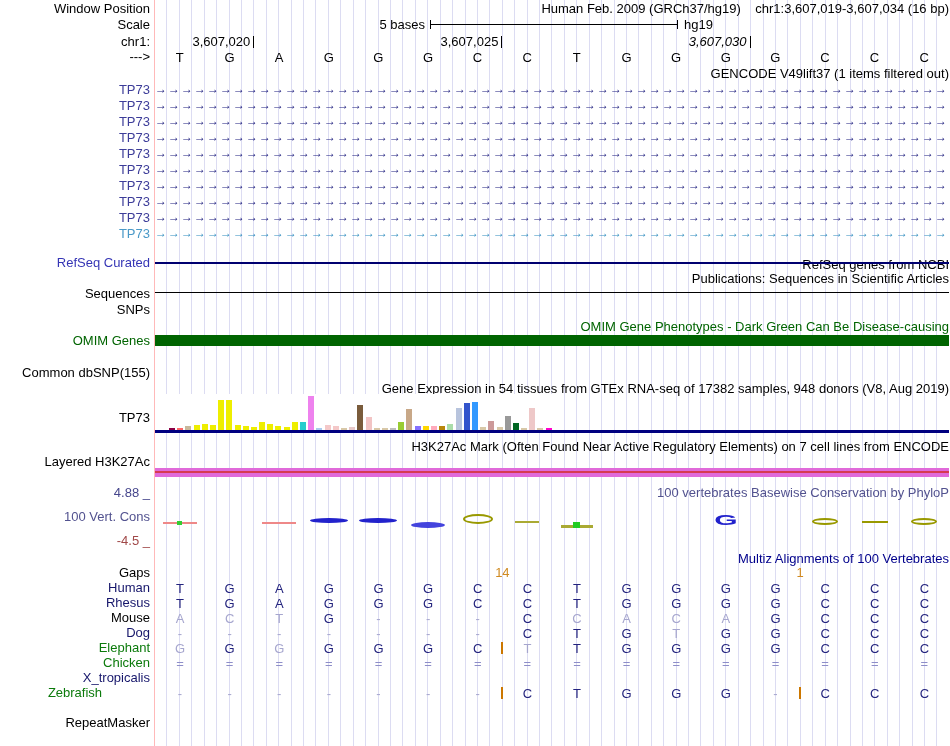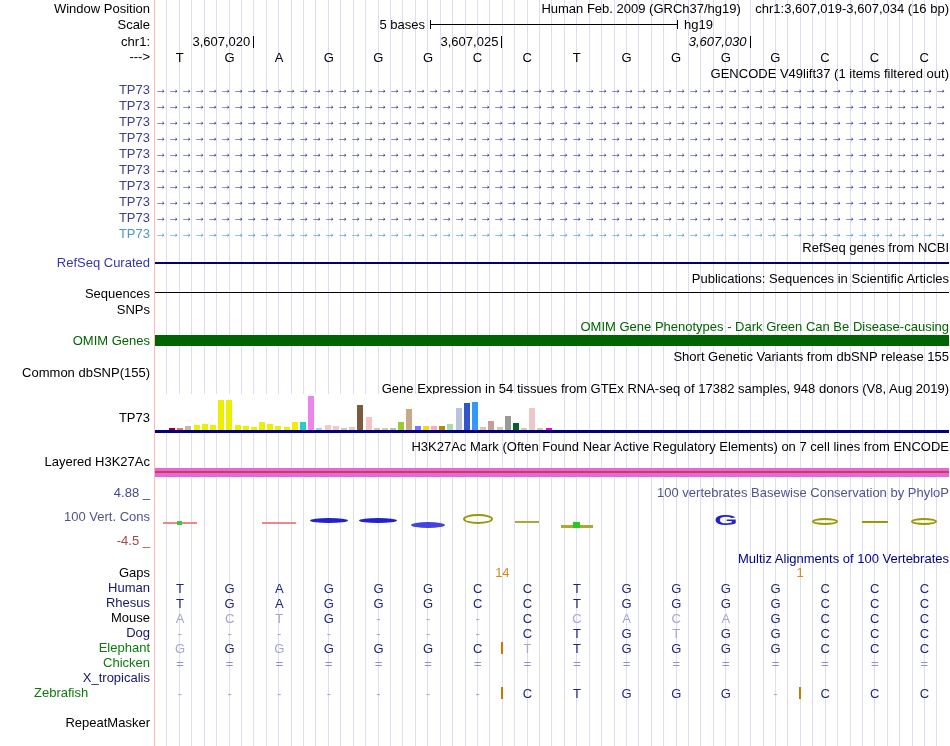--- a/index.html
+++ b/index.html
@@ -89,34 +89,33 @@
       <div style="position: absolute; top: 178px; left: 0px; width: 150px; text-align: right; line-height: 15px; color: rgb(61, 61, 153);">TP73</div>
       <div class="tp73-row" style="position: absolute; top: 178px; color: rgb(20, 20, 120);">→→→→→→→→→→→→→→→→→→→→→→→→→→→→→→→→→→→→→→→→→→→→→→→→→→→→→→→→→→→→→→→→→→→→→→→→→→→→→→→→→→→→→→→→→→</div>
       <div style="position: absolute; top: 194px; left: 0px; width: 150px; text-align: right; line-height: 15px; color: rgb(61, 61, 153);">TP73</div>
       <div class="tp73-row" style="position: absolute; top: 194px; color: rgb(20, 20, 120);">→→→→→→→→→→→→→→→→→→→→→→→→→→→→→→→→→→→→→→→→→→→→→→→→→→→→→→→→→→→→→→→→→→→→→→→→→→→→→→→→→→→→→→→→→→</div>
       <div style="position: absolute; top: 210px; left: 0px; width: 150px; text-align: right; line-height: 15px; color: rgb(61, 61, 153);">TP73</div>
       <div class="tp73-row" style="position: absolute; top: 210px; color: rgb(20, 20, 120);">→→→→→→→→→→→→→→→→→→→→→→→→→→→→→→→→→→→→→→→→→→→→→→→→→→→→→→→→→→→→→→→→→→→→→→→→→→→→→→→→→→→→→→→→→→</div>
       <div style="position: absolute; top: 226px; left: 0px; width: 150px; text-align: right; line-height: 15px; color: rgb(74, 153, 200);">TP73</div>
       <div class="tp73-row" style="position: absolute; top: 226px; color: rgb(46, 140, 190);">→→→→→→→→→→→→→→→→→→→→→→→→→→→→→→→→→→→→→→→→→→→→→→→→→→→→→→→→→→→→→→→→→→→→→→→→→→→→→→→→→→→→→→→→→→</div>
     </div>
 
-  <div class="abs title" style="top:241px">RefSeq genes from NCBI</div>
+  <div class="abs title" style="top:258px">RefSeq genes from NCBI</div>
   <div class="abs lbl" style="top:256px;color:#3535b5">RefSeq Curated</div>
   <div class="abs hline" style="top:262px;height:2px;background:#000070"></div>
 
   <div class="abs title" style="top:272px">Publications: Sequences in Scientific Articles</div>
   <div class="abs lbl" style="top:287px">Sequences</div>
   <div class="abs hline" style="top:292px;height:1px;background:#000"></div>
   <div class="abs lbl" style="top:303px">SNPs</div>
 
   <div class="abs title" style="top:320px;color:#006400">OMIM Gene Phenotypes - Dark Green Can Be Disease-causing</div>
   <div class="abs lbl" style="top:334px;color:#006400">OMIM Genes</div>
   <div class="abs hline" style="top:335px;height:11px;background:#006400"></div>
 
-  <div class="abs title" style="top:350px">Short Genetic Variants from dbSNP release 155</div>
   <div class="abs lbl" style="top:366px">Common dbSNP(155)</div>
 
   <div class="abs title" style="top:382px">Gene Expression in 54 tissues from GTEx RNA-seq of 17382 samples, 948 donors (V8, Aug 2019)</div>
   <div class="abs lbl" style="top:411px">TP73</div>
   <div class="abs" id="gtex-box" style="top:394px;left:155px;width:406px;height:36px;padding-left:14px;box-sizing:border-box">
       <div class="gbar" style="height: 2px; background: rgb(139, 0, 69);"></div>
       <div class="gbar" style="height: 2px; background: rgb(255, 102, 102);"></div>
       <div class="gbar" style="height: 4px; background: rgb(200, 184, 155);"></div>
       <div class="gbar" style="height: 5px; background: rgb(238, 238, 0);"></div>
       <div class="gbar" style="height: 6px; background: rgb(238, 238, 0);"></div>
@@ -309,21 +308,21 @@
         <div class="cell basefont" style="left: 446.625px; color: rgb(142, 142, 200);">=</div>
         <div class="cell basefont" style="left: 496.25px; color: rgb(142, 142, 200);">=</div>
         <div class="cell basefont" style="left: 545.875px; color: rgb(142, 142, 200);">=</div>
         <div class="cell basefont" style="left: 595.5px; color: rgb(142, 142, 200);">=</div>
         <div class="cell basefont" style="left: 645.125px; color: rgb(142, 142, 200);">=</div>
         <div class="cell basefont" style="left: 694.75px; color: rgb(142, 142, 200);">=</div>
         <div class="cell basefont" style="left: 744.375px; color: rgb(142, 142, 200);">=</div>
       </div>
       <div style="position: absolute; top: 671px; left: 0px; width: 150px; text-align: right; line-height: 14px; color: rgb(22, 22, 107);">X_tropicalis</div>
       <div class="mz-row" style="position: absolute; top: 671px;"></div>
-      <div style="position: absolute; top: 686px; left: 0px; width: 150px; text-align: left; line-height: 14px; color: rgb(11, 122, 11); margin-left: 34px;">Zebrafish</div>
+      <div style="position: absolute; top: 686px; left: 0px; width: 150px; text-align: center; line-height: 14px; color: rgb(11, 122, 11);">Zebrafish</div>
       <div class="mz-row" style="position: absolute; top: 686px;">
         <div class="cell basefont" style="left: 0px; color: rgb(166, 166, 206);">-</div>
         <div class="cell basefont" style="left: 49.625px; color: rgb(166, 166, 206);">-</div>
         <div class="cell basefont" style="left: 99.25px; color: rgb(166, 166, 206);">-</div>
         <div class="cell basefont" style="left: 148.875px; color: rgb(166, 166, 206);">-</div>
         <div class="cell basefont" style="left: 198.5px; color: rgb(166, 166, 206);">-</div>
         <div class="cell basefont" style="left: 248.125px; color: rgb(166, 166, 206);">-</div>
         <div class="cell basefont" style="left: 297.75px; color: rgb(166, 166, 206);">-</div>
         <div class="cell basefont" style="left: 347.375px; color: rgb(36, 36, 126);">C</div>
         <div class="ins-bar" style="left: 346.375px; background: rgb(204, 119, 0);"></div>

